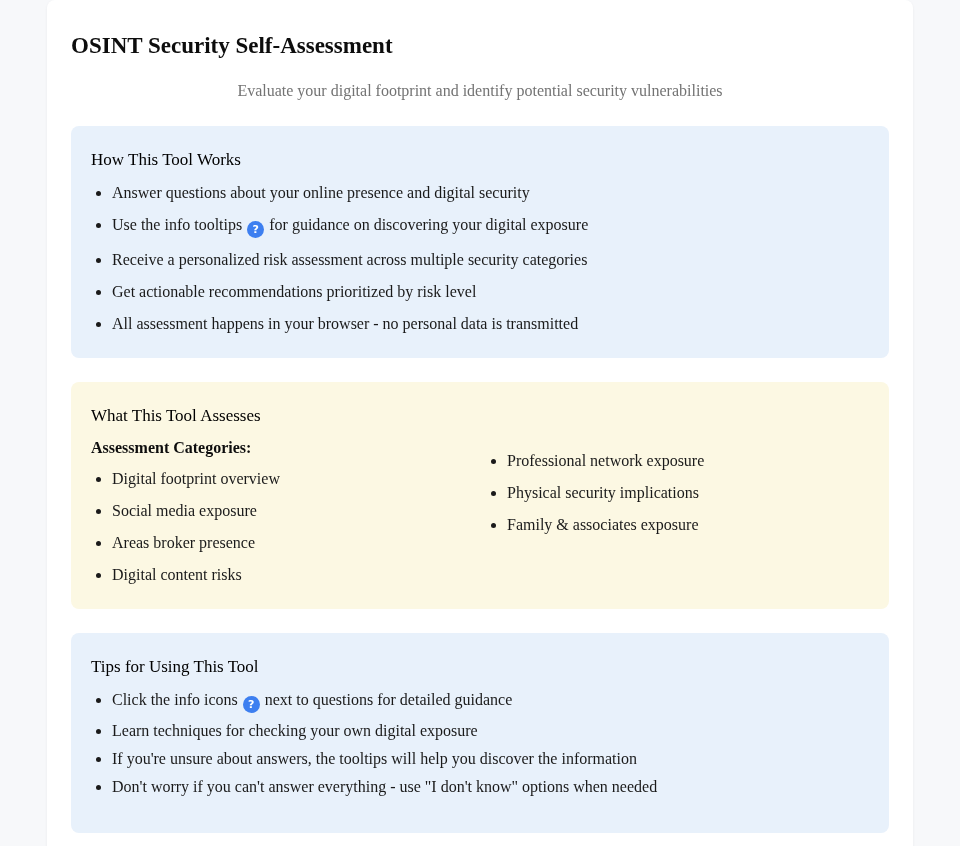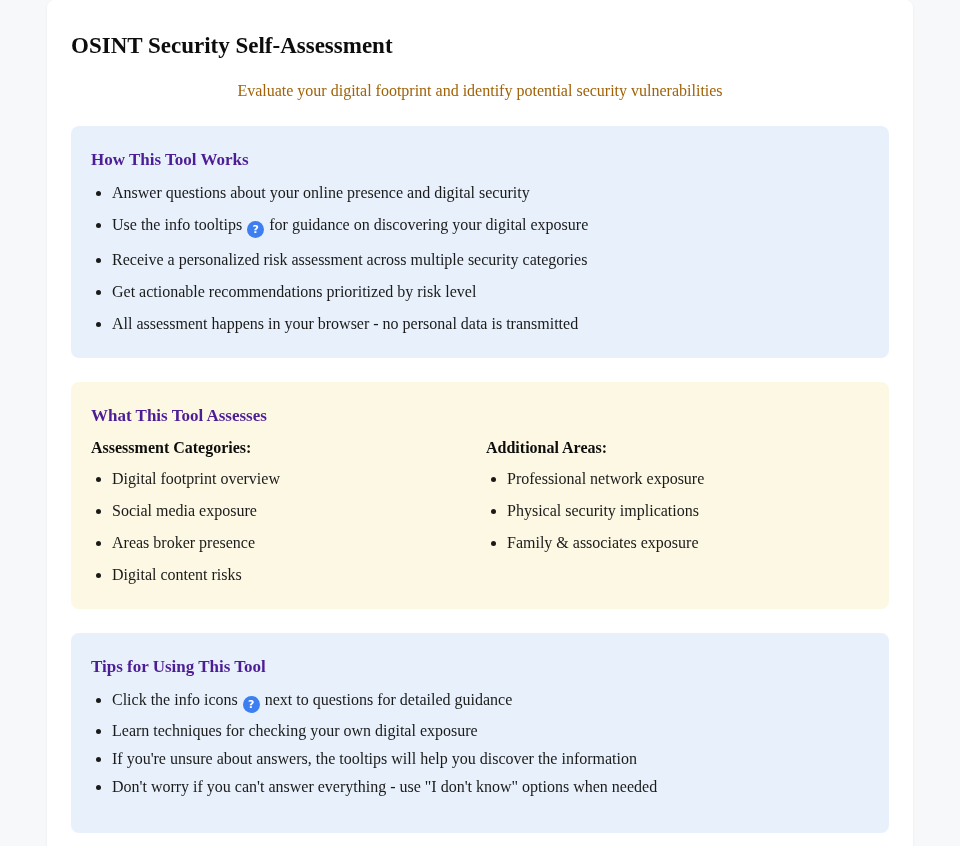--- a/index.html
+++ b/index.html
@@ -27,34 +27,34 @@
     font-size: 23px;
     font-weight: bold;
     text-align: left;
     margin: 0 0 23px 0;
     color: #0d0d0d;
   }
   .page-subtitle {
     font-size: 16px;
     text-align: center;
     margin: 0 0 26px 0;
-    color: #a16207;
+    color: #737373;
   }
   .box {
     border-radius: 8px;
     padding: 24px 20px;
     margin-bottom: 24px;
   }
   .box.blue   { background: var(--info_box_bg, #e8f1fb); }
   .box.yellow { background: var(--highlight_box_bg, #fcf8e3); }
   .box-heading {
     font-size: 17px;
-    font-weight: bold;
+    font-weight: normal;
     margin: 0 0 13px 0;
-    color: #4c1d95;
+    color: #000000;
   }
   ul {
     margin: 0;
     padding: 0 0 0 21px;
     list-style: disc;
   }
   li {
     font-size: 16px;
     line-height: 20px;
     color: #1a1a1a;
@@ -133,21 +133,20 @@
       <div>
         <div class="col-heading">Assessment Categories:</div>
         <ul class="list-tight">
           <li><span>Digital footprint overview</span></li>
           <li><span>Social media exposure</span></li>
           <li><span>Areas broker presence</span></li>
           <li><span>Digital content risks</span></li>
         </ul>
       </div>
       <div>
-        <div class="col-heading">Additional Areas:</div>
         <ul class="list-tight">
           <li><span>Professional network exposure</span></li>
           <li><span>Physical security implications</span></li>
           <li><span>Family &amp; associates exposure</span></li>
         </ul>
       </div>
     </div>
   </div>
 
   <div class="box blue">

